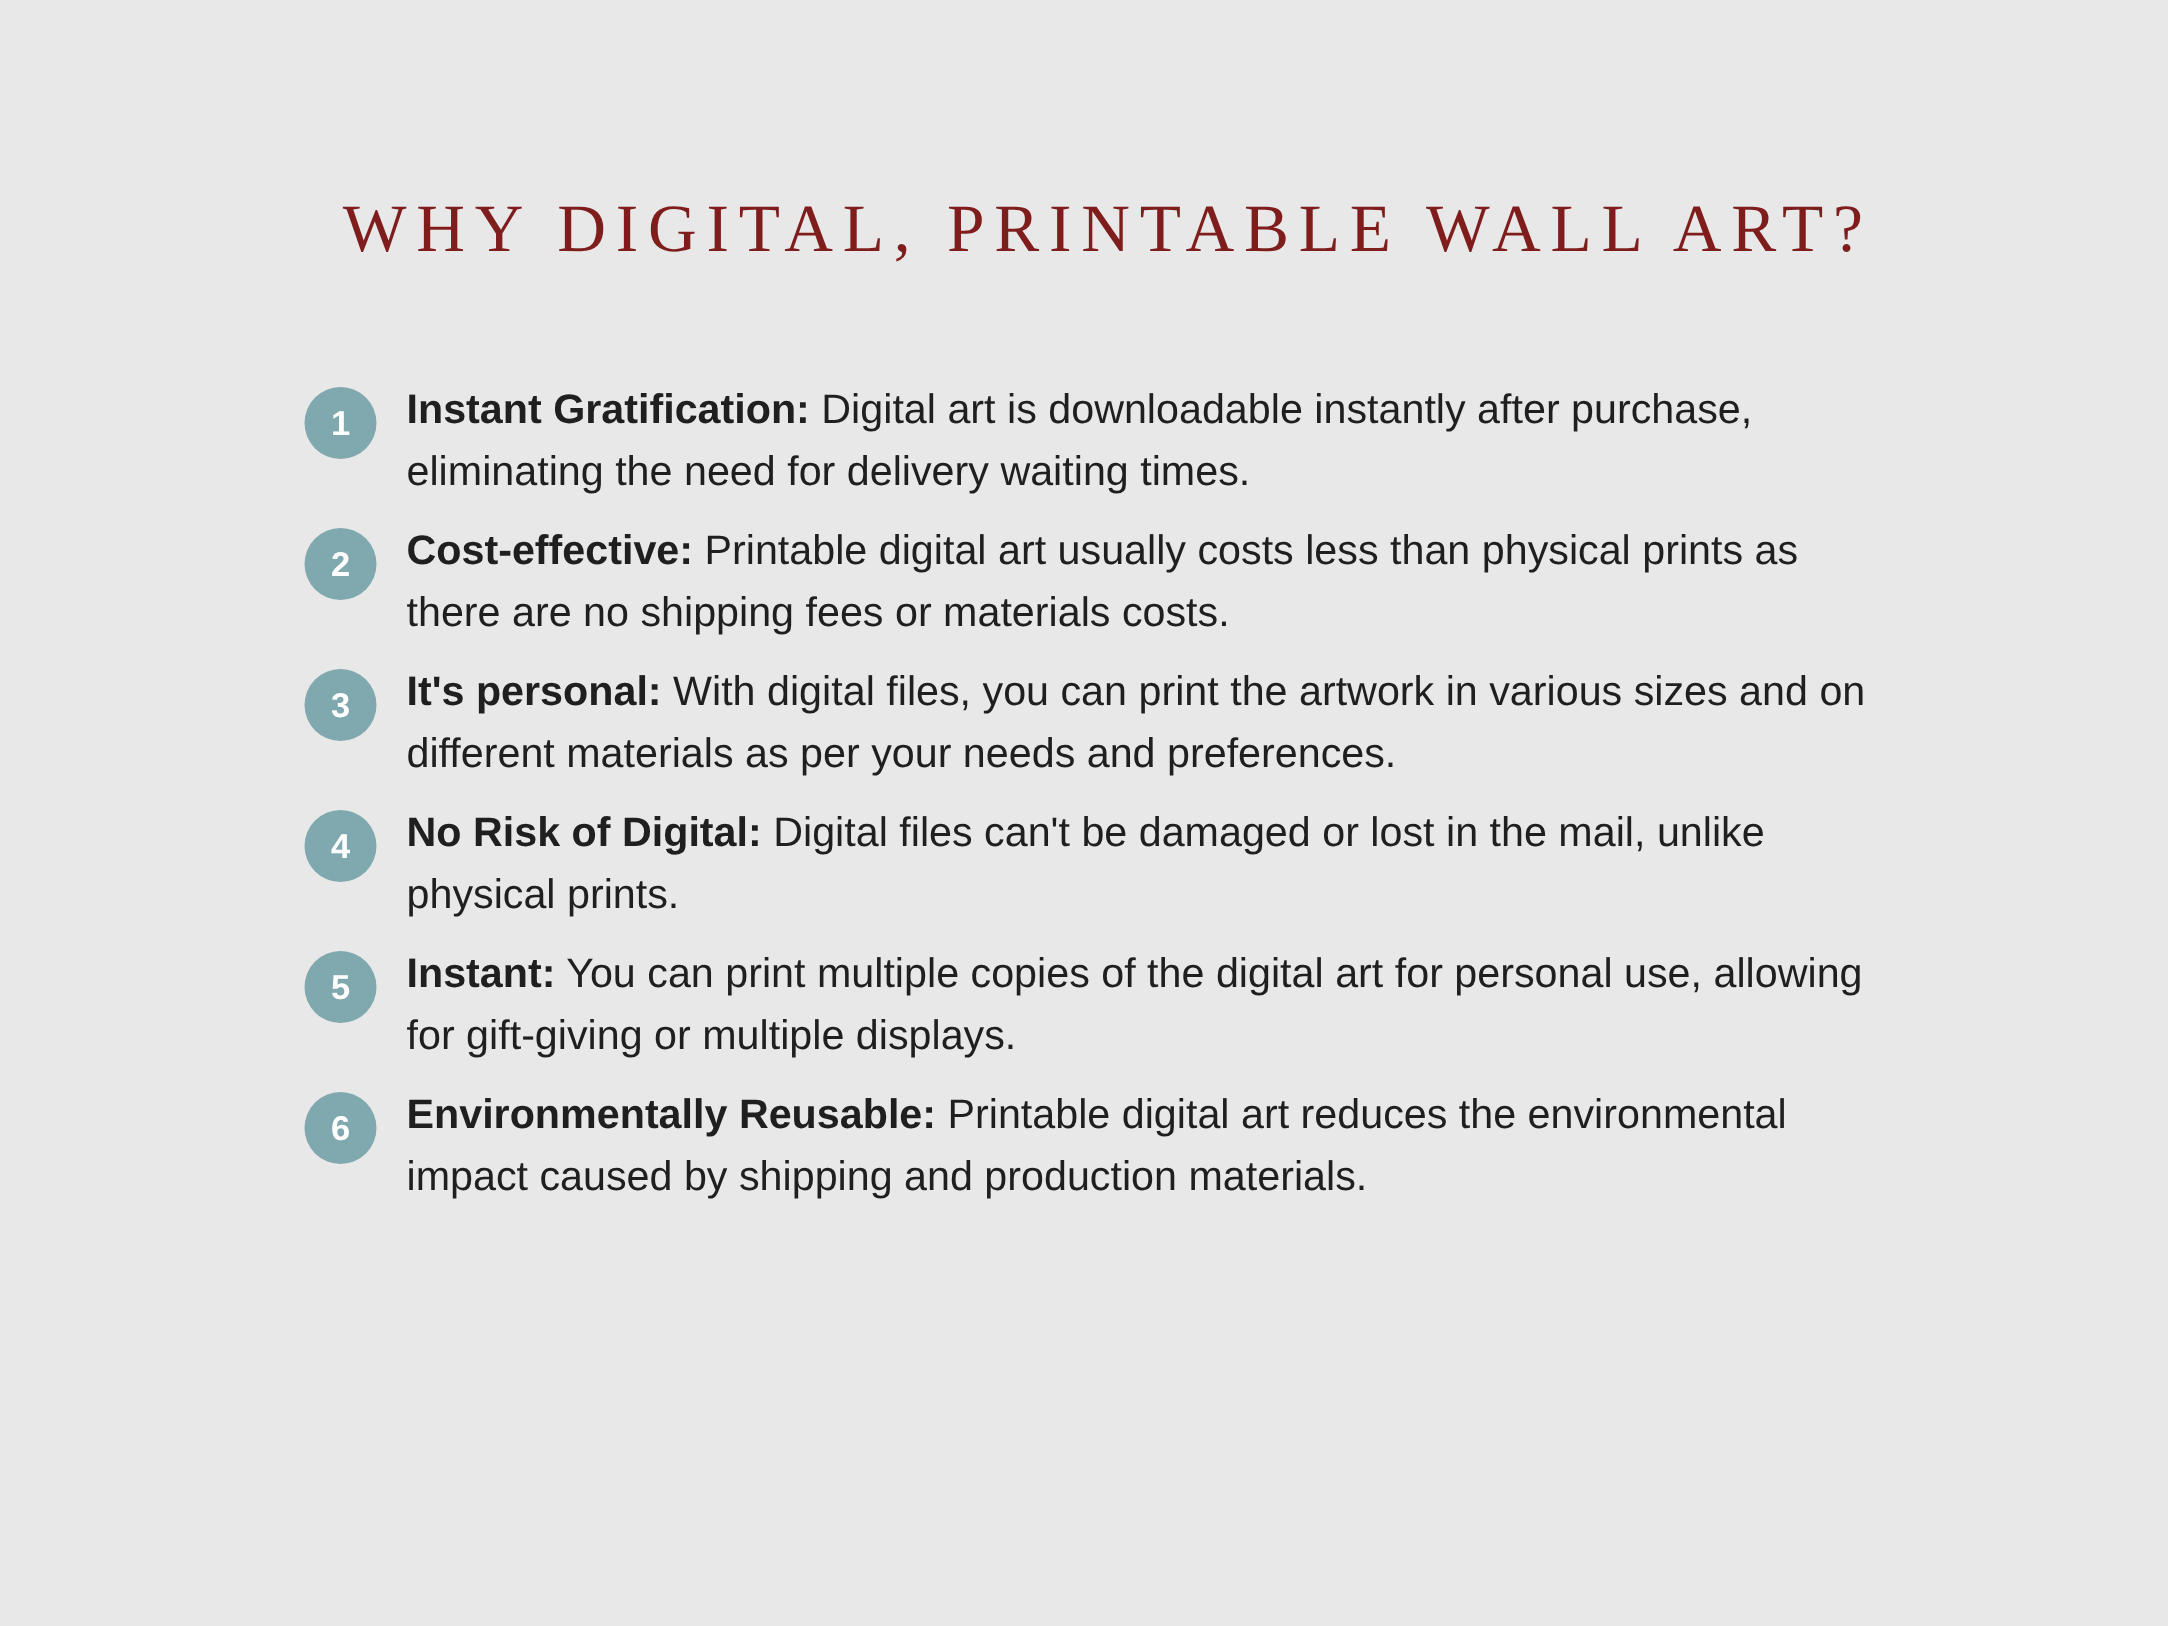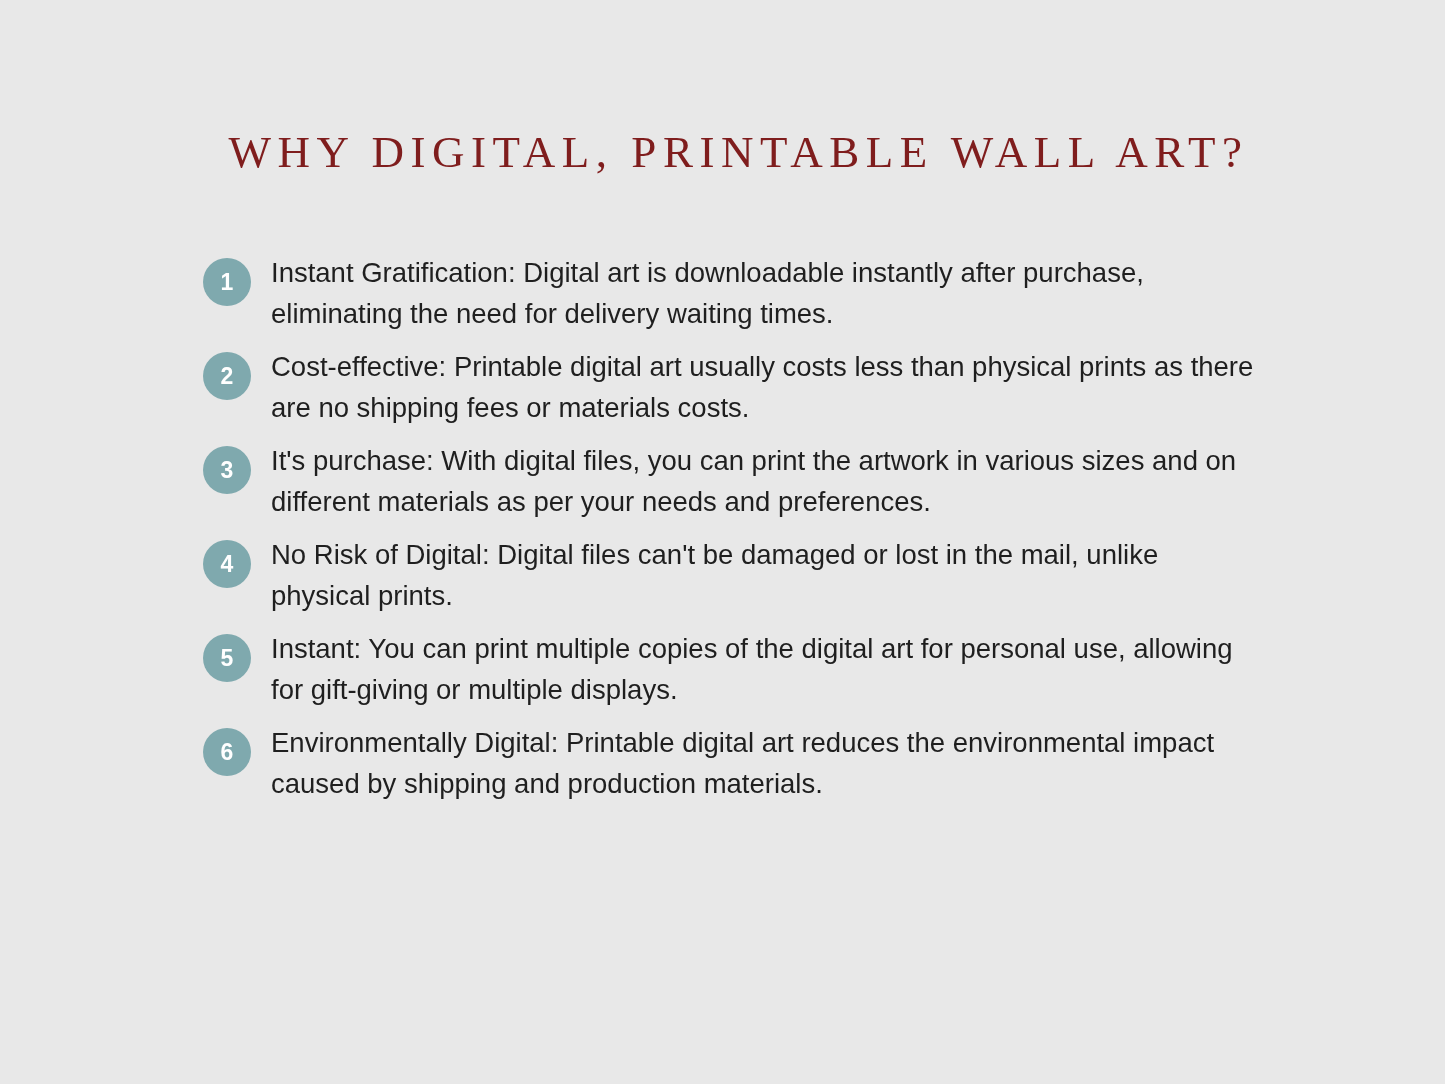--- a/index.html
+++ b/index.html
@@ -61,21 +61,21 @@
     font-family: "Liberation Sans", sans-serif;
   }
   .text {
     flex: 1 1 auto;
     font-size: 27.5px;
     line-height: 41px;
     color: #1f1f1f;
     font-family: "Liberation Sans", sans-serif;
   }
   .text b {
-    font-weight: normal;
+    font-weight: bold;
     margin-top: 37px;
   }
 </style>
 </head>
 <body>
 
 <div class="page">
 
   <div class="title">WHY DIGITAL, PRINTABLE WALL ART?</div>
 
@@ -86,32 +86,32 @@
       <div class="text"><b>Instant Gratification:</b> <span>Digital art is downloadable instantly after purchase, eliminating the need for delivery waiting times.</span></div>
     </div>
 
     <div class="item">
       <div class="badge">2</div>
       <div class="text"><b>Cost-effective:</b> <span>Printable digital art usually costs less than physical prints as there are no shipping fees or materials costs.</span></div>
     </div>
 
     <div class="item">
       <div class="badge">3</div>
-      <div class="text"><b>It's purchase:</b> <span>With digital files, you can print the artwork in various sizes and on different materials as per your needs and preferences.</span></div>
+      <div class="text"><b>It's personal:</b> <span>With digital files, you can print the artwork in various sizes and on different materials as per your needs and preferences.</span></div>
     </div>
 
     <div class="item">
       <div class="badge">4</div>
       <div class="text"><b>No Risk of Digital:</b> <span>Digital files can't be damaged or lost in the mail, unlike physical prints.</span></div>
     </div>
 
     <div class="item">
       <div class="badge">5</div>
       <div class="text"><b>Instant:</b> <span>You can print multiple copies of the digital art for personal use, allowing for gift-giving or multiple displays.</span></div>
     </div>
 
     <div class="item">
       <div class="badge">6</div>
-      <div class="text"><b>Environmentally Digital:</b> <span>Printable digital art reduces the environmental impact caused by shipping and production materials.</span></div>
+      <div class="text"><b>Environmentally Reusable:</b> <span>Printable digital art reduces the environmental impact caused by shipping and production materials.</span></div>
     </div>
 
   </div>
 </div>
 
 </body></html>

